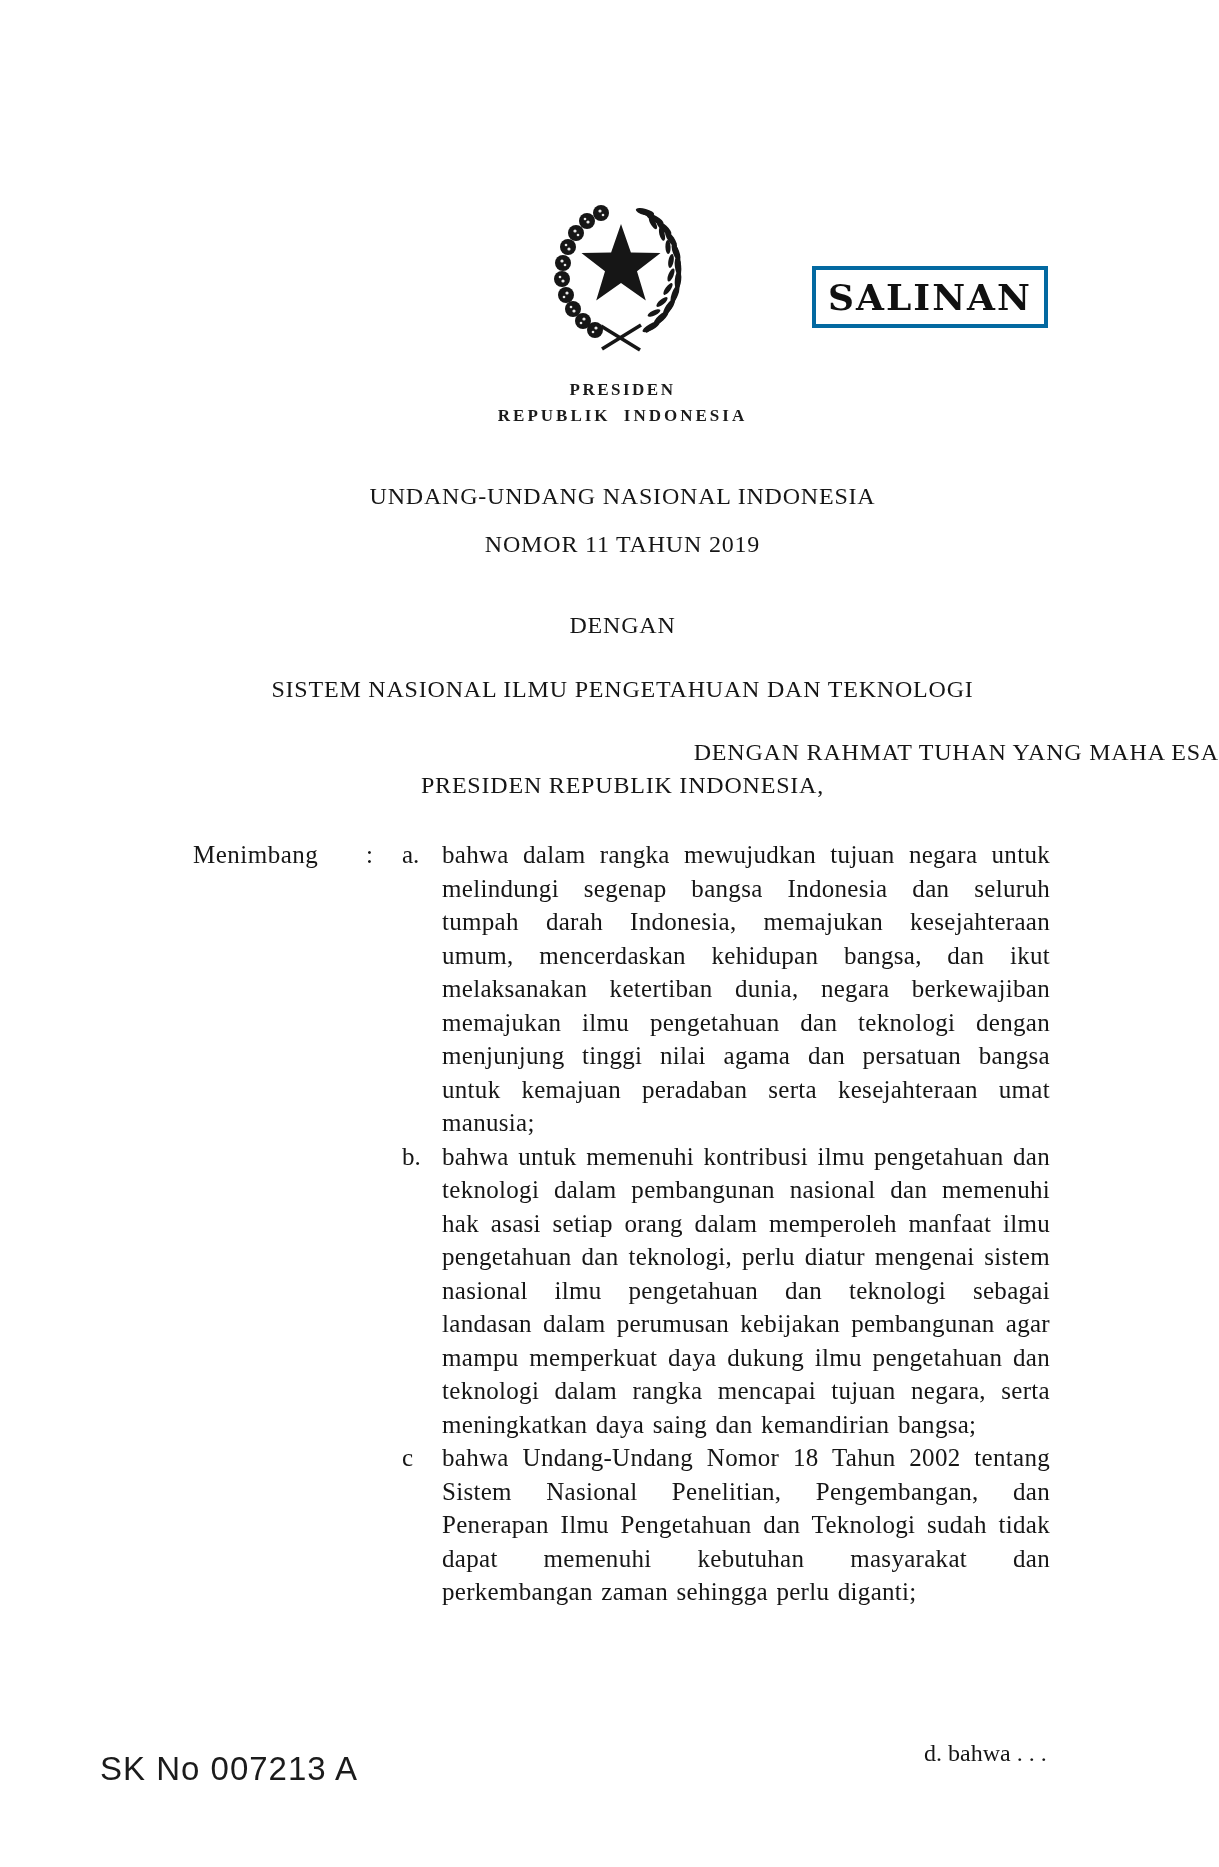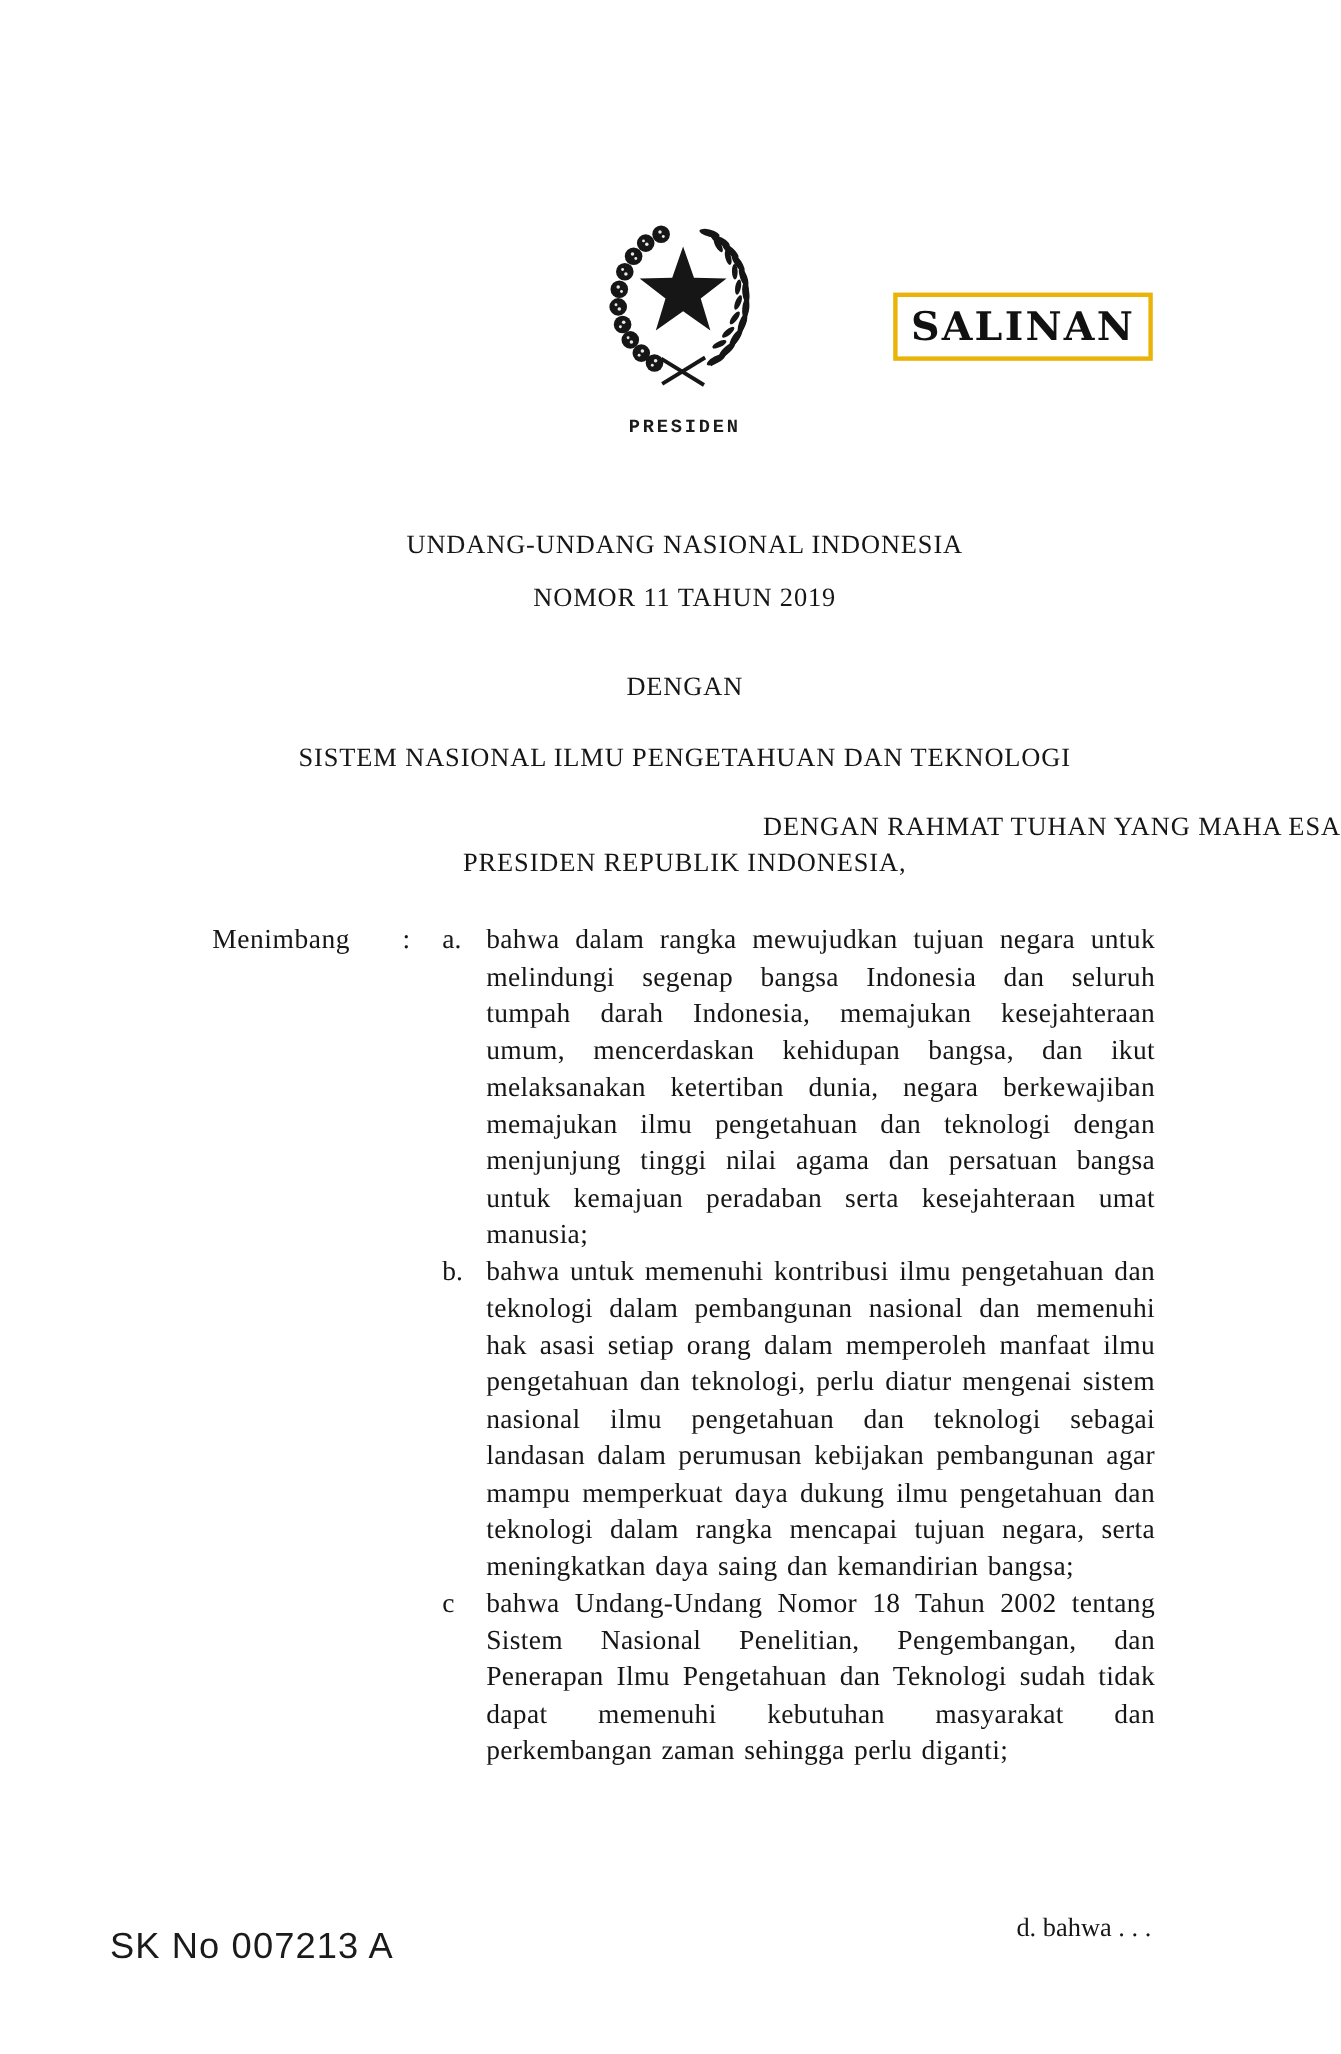--- a/index.html
+++ b/index.html
@@ -18,38 +18,38 @@
     position: absolute;
     left: 545px; top: 197px;
     width: 152px; height: 160px;
   }
 
   
   .salinan-box {
     position: absolute;
     left: 812px; top: 266px;
     width: 236px; height: 62px;
-    border: 4px solid #eab308;
+    border: 4px solid #0369a1;
     box-sizing: border-box;
     display: flex; align-items: center; justify-content: center;
   }
   .salinan-text {
     font-family: "DejaVu Serif", serif;
     font-weight: bold;
     font-size: 36px;
     letter-spacing: 2px;
     color: #111111;
   }
 
   
   .letterhead {
     position: absolute;
     left: 26px; right: 0; top: 380px;
     text-align: center;
-    font-family: Liberation Mono, monospace;
+    font-family: Liberation Serif, serif;
     font-weight: bold;
     color: #1b1b1b;
   }
   .letterhead .lh1 { font-size: 17px; letter-spacing: 2.5px; }
   .letterhead .lh2 { font-size: 17px; letter-spacing: 3px; word-spacing: 6px; margin-top: 6px; }
 
   
   .title-line {
     position: absolute;
     left: 26px; right: 0;
@@ -191,20 +191,21 @@
       </g>
     </svg>
   </div>
 
   <div class="salinan-box">
     <span class="salinan-text">SALINAN</span>
   </div>
 
   <div class="letterhead">
     <div class="lh1">PRESIDEN</div>
+    <div class="lh2">REPUBLIK INDONESIA</div>
   </div>
 
   <div class="title-line t1">UNDANG-UNDANG NASIONAL INDONESIA</div>
   <div class="title-line t2">NOMOR 11 TAHUN 2019</div>
   <div class="title-line t3">DENGAN</div>
   <div class="title-line t4">SISTEM NASIONAL ILMU PENGETAHUAN DAN TEKNOLOGI</div>
   <div class="title-line t5">DENGAN RAHMAT TUHAN YANG MAHA ESA</div>
   <div class="title-line t6">PRESIDEN REPUBLIK INDONESIA,</div>
 
   <div class="menimbang-label">Menimbang</div>

